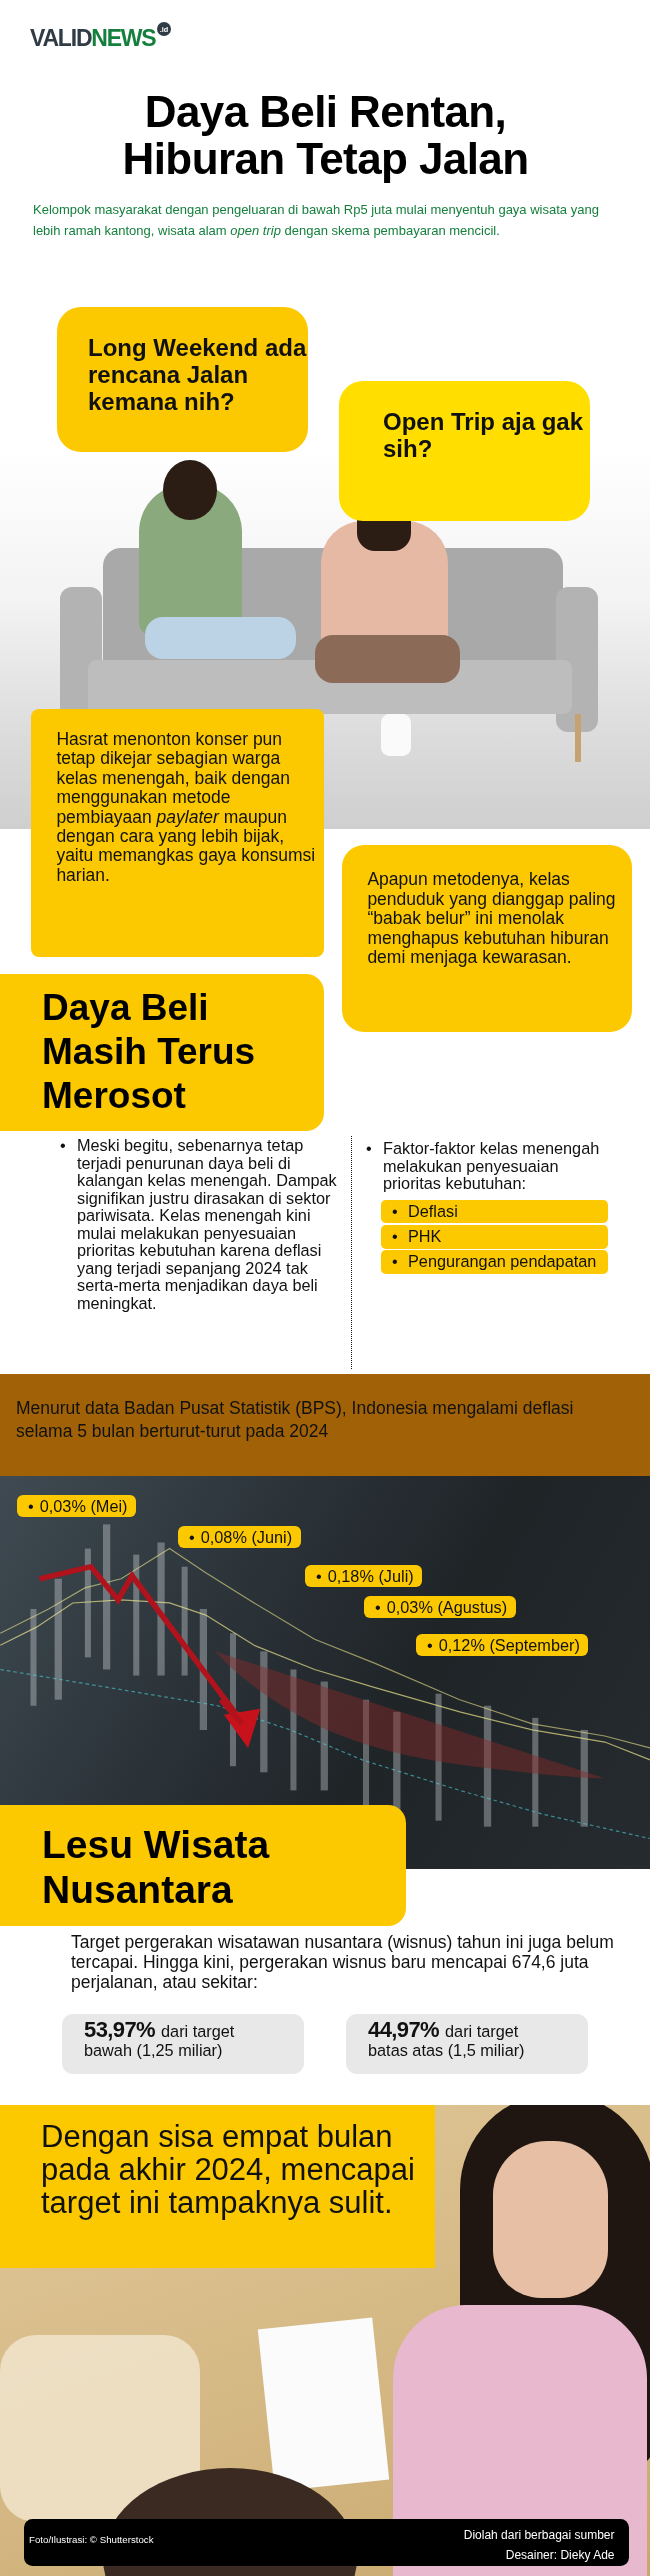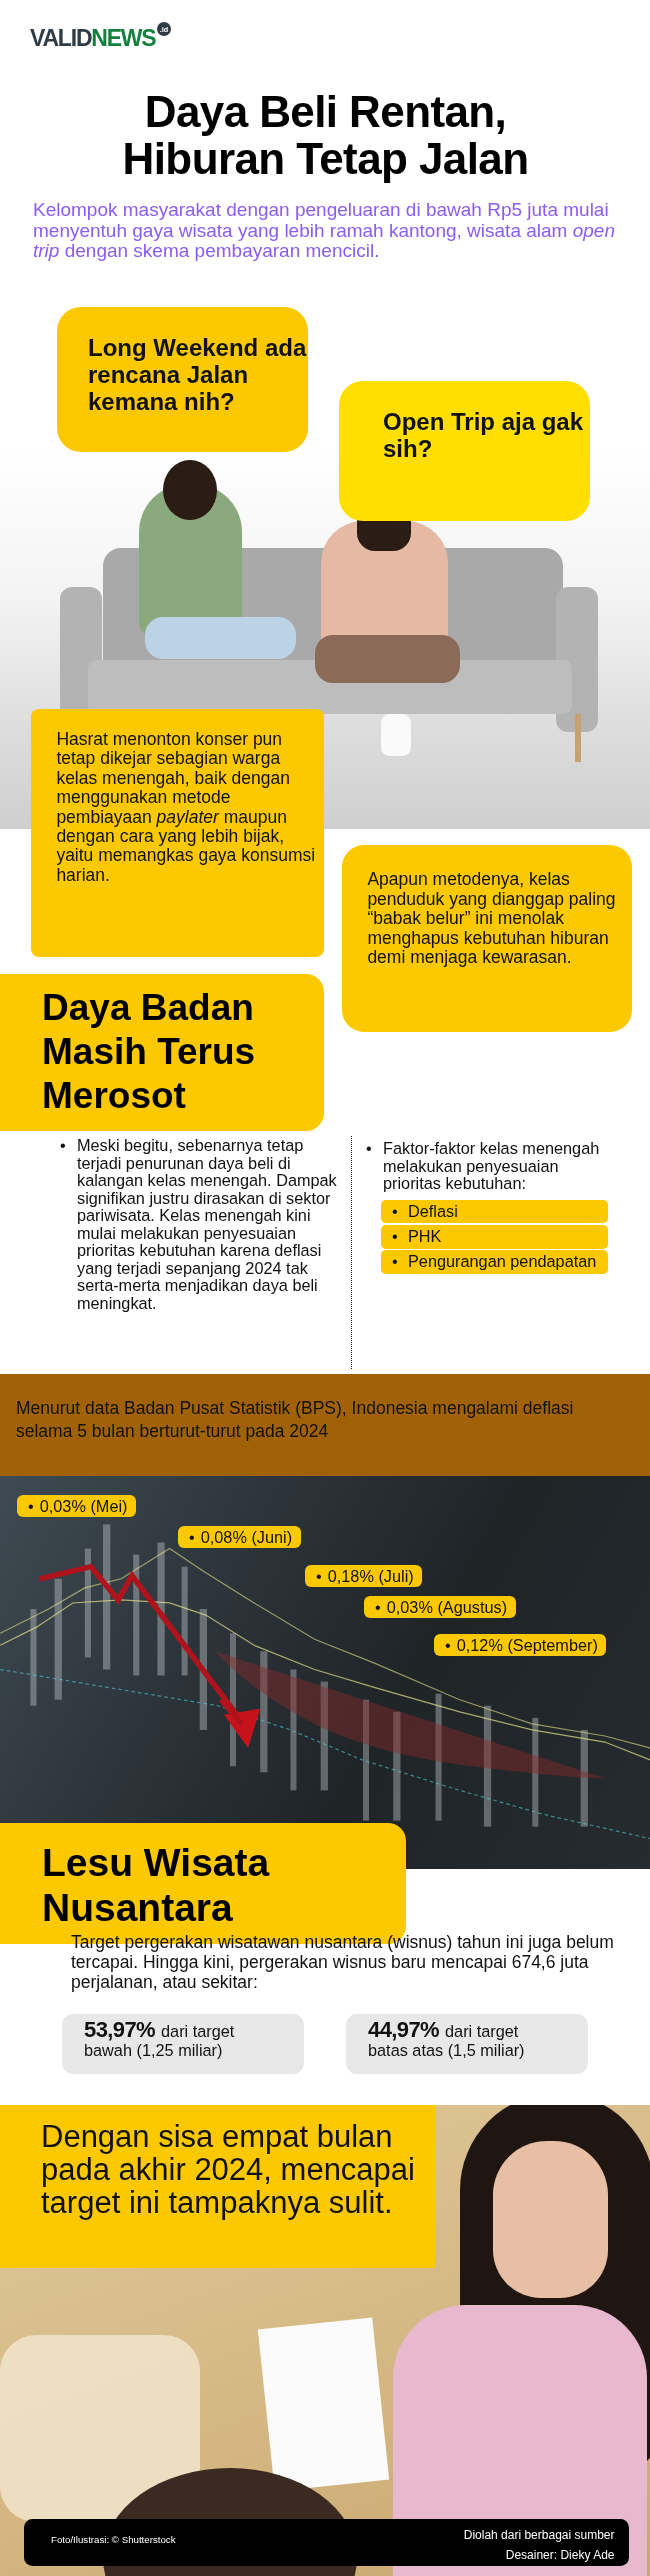--- a/index.html
+++ b/index.html
@@ -6,21 +6,21 @@
   body { width: 651px; height: 2576px; background: #ffffff; font-family: "Liberation Sans", sans-serif; color: #111; position: relative; overflow: hidden; }
   .abs { position: absolute; }
 
   
   .logo { left: 30px; top: 25.4px; font-family: "Liberation Sans", sans-serif; font-weight: 900; font-size: 23px; letter-spacing: -1.2px; display: flex; align-items: flex-start; }
   .logo .valid { color: #2f3b45; }
   .logo .news { color: #15803d; }
   .logo .id { background: #2f3b45; color: #fff; font-size: 7.3px; border-radius: 50%; width: 14.5px; height: 14.5px; display: inline-flex; align-items: center; justify-content: center; letter-spacing: 0; margin-left: 1.2px; margin-top: -3.6px; }
 
   .main-title { left: 0; width: 651px; top: 88px; text-align: center; font-size: 44px; font-weight: 900; line-height: 47px; color: #000; letter-spacing: -0.6px; }
-  .intro { left: 33px; top: 200px; width: 593px; font-size: 19px; line-height: 20.6px; color: #8b5cf6; }
+  .intro { left: 33px; top: 200px; width: 593px; font-size: 13px; line-height: 20.6px; color: #15803d; }
 
   
   .photo1 { left: 0; top: 448px; width: 651px; height: 381px; background: linear-gradient(180deg, #ffffff 0%, #f3f3f3 40%, #dcdcdc 75%, #cfcfcf 100%); overflow: hidden; }
   .sofa-back { left: 103px; top: 100px; width: 460px; height: 121px; background: #a9a9a9; border-radius: 18px 18px 0 0; }
   .sofa-arm-l { left: 60px; top: 139px; width: 42px; height: 145px; background: #b3b3b3; border-radius: 12px; }
   .sofa-arm-r { left: 556px; top: 139px; width: 42px; height: 145px; background: #b3b3b3; border-radius: 12px; }
   .sofa-seat { left: 88px; top: 212px; width: 484px; height: 54px; background: #bdbdbd; border-radius: 8.5px; }
   .sofa-leg { top: 266px; width: 6px; height: 48px; background: #c8a172; }
   .person1 { left: 139px; top: 36px; width: 103px; height: 151px; background: #8aa97c; border-radius: 48px 48px 12px 12px; }
   .head1 { left: 163px; top: 12px; width: 54px; height: 60px; background: #2b1c14; border-radius: 50%; }
@@ -48,40 +48,40 @@
   .factor { background: #FCC900; border-radius: 4.8px; margin-bottom: 1.8px; padding: 3px 6px 3px 27px; position: relative; font-size: 16.3px; line-height: 17.5px; }
   .factor::before { content: "•"; position: absolute; left: 11px; top: 3px; }
 
   .bps-band { left: 0; top: 1374px; width: 651px; height: 102px; background: #a16207; font-size: 17.5px; line-height: 23px; padding: 23px 36px 0 16px; }
 
   .chart-area { left: 0; top: 1476px; width: 651px; height: 393px; background: linear-gradient(120deg, #3f4a52 0%, #2b3339 35%, #1f2427 60%, #252b2f 100%); overflow: hidden; }
   .chart-area svg { position: absolute; left: 0; top: 0; }
   .pill { position: absolute; background: #FCC900; border-radius: 6px; font-size: 16.3px; line-height: 22px; padding: 0 8.5px 0 11px; color: #111; white-space: nowrap; }
   .pill .dot { margin-right: 6px; }
 
-  .section3-title { left: 0; top: 1805px; width: 406px; height: 121px; border-radius: 0 18px 18px 0; background: #FCC900; font-size: 39px; line-height: 45px; font-weight: 900; padding: 17px 0 0 42px; color: #000; margin-top: 18px; }
+  .section3-title { left: 0; top: 1805px; width: 406px; height: 121px; border-radius: 0 18px 18px 0; background: #FCC900; font-size: 39px; line-height: 45px; font-weight: 900; padding: 17px 0 0 42px; color: #000; }
 
   .wisnus-text { left: 39px; top: 1932px; width: 581px; font-size: 17.5px; line-height: 20px; margin-left: 32px; }
   .stat-box { top: 2014px; width: 242px; height: 60px; background: #e8e8e8; border-radius: 11px; padding: 6px 0 0 22px; font-size: 16.3px; line-height: 19.4px; }
   .stat-box .big { font-size: 22px; font-weight: 900; margin-right: 6px; letter-spacing: -0.6px; }
   .stat1 { left: 62px; }
   .stat2 { left: 346px; }
 
   .photo2 { left: 0; top: 2105px; width: 651px; height: 471px; background: linear-gradient(160deg, #e0c89a 0%, #d8bd8a 40%, #c9a86f 100%); overflow: hidden; }
   .woman-hair { left: 460px; top: -12px; width: 194px; height: 375px; background: #1f1612; border-radius: 97px 97px 24px 24px; }
   .woman-face { left: 493px; top: 36px; width: 115px; height: 157px; background: #e7bfa4; border-radius: 54px 54px 48px 48px; }
   .woman-body { left: 393px; top: 200px; width: 254px; height: 278px; background: #e8b8cf; border-radius: 73px 73px 0 0; }
   .sandal { left: 0; top: 230px; width: 200px; height: 187px; background: #efe2c9; border-radius: 36px; opacity: .9; }
   .notepad { left: 266px; top: 218px; width: 115px; height: 163px; background: #fbfbfb; transform: rotate(-6deg); }
   .girl-hair { left: 103px; top: 363px; width: 254px; height: 181px; background: #3a2a22; border-radius: 50%; }
 
   .quote-band { left: 0; top: 2105px; width: 435px; height: 163px; background: #FCC900; font-size: 31px; line-height: 33px; padding: 15px 12px 0 41px; font-weight: 500; }
 
   .footer { left: 24px; top: 2519px; width: 605px; height: 47px; background: #000; border-radius: 8.5px; color: #fff; }
-  .footer .left { position: absolute; left: 27px; top: 14.5px; font-size: 9.7px; }
+  .footer .left { position: absolute; left: 5px; top: 14.5px; font-size: 9.7px; }
   .footer .right1 { position: absolute; right: 14.5px; top: 8.5px; font-size: 12px; }
   .footer .right2 { position: absolute; right: 14.5px; top: 29px; font-size: 12px; }
   i { font-style: italic; }
 </style>
 </head>
 <body>
 
 <div class="abs logo">
   <span class="valid">VALID</span>
     <span class="news">NEWS</span>
@@ -115,21 +115,21 @@
 
 <div class="abs bubble bubble1">Long Weekend ada rencana Jalan kemana nih?</div>
 <div class="abs bubble bubble2">Open Trip aja gak sih?</div>
 
 <div class="abs card1">
   <span>Hasrat menonton konser pun tetap dikejar sebagian warga kelas menengah, baik dengan menggunakan metode pembiayaan </span><i>paylater</i><span> maupun dengan cara yang lebih bijak, yaitu memangkas gaya konsumsi harian.</span>
 </div>
 <div class="abs card2">Apapun metodenya, kelas penduduk yang dianggap paling “babak belur” ini menolak menghapus kebutuhan hiburan demi menjaga kewarasan.</div>
 
 <div class="abs section2-title">
-  <div>Daya Badan</div>
+  <div>Daya Beli</div>
   <div>Masih Terus</div>
   <div>Merosot</div>
 </div>
 
 <div class="abs col-left">
   <ul>
       <li>Meski begitu, sebenarnya tetap terjadi penurunan daya beli di kalangan kelas menengah. Dampak signifikan justru dirasakan di sektor pariwisata. Kelas menengah kini mulai melakukan penyesuaian prioritas kebutuhan karena deflasi yang terjadi sepanjang 2024 tak serta-merta menjadikan daya beli meningkat.</li>
     </ul>
 </div>
 <div class="abs divider"></div>
@@ -173,21 +173,21 @@
     <polyline points="0,260 80,220 140,185 200,170 280,120 340,160 420,210 520,270 620,310 760,370 880,410 1000,430 1076,450" fill="none" stroke="#e9e38a" stroke-width="2" opacity="0.6"></polyline>
     <polyline points="0,320 120,340 240,360 360,380 480,420 600,470 760,520 900,560 1076,600" fill="none" stroke="#4fd1d9" stroke-width="2" stroke-dasharray="6 5" opacity="0.6"></polyline>
     <polyline points="65,170 150,150 195,205 218,165 410,420" fill="none" stroke="#b0131c" stroke-width="9" stroke-linejoin="miter"></polyline>
     <polygon points="370,395 430,385 410,450" fill="#c8121b"></polygon>
     <line x1="400" y1="410" x2="365" y2="370" stroke="#b0131c" stroke-width="9"></line>
   </svg>
   <div class="pill" style="left:17px; top:19.4px;"><span class="dot">•</span><span>0,03% (Mei)</span></div>
   <div class="pill" style="left:178px; top:50px;"><span class="dot">•</span><span>0,08% (Juni)</span></div>
   <div class="pill" style="left:305px; top:89px;"><span class="dot">•</span><span>0,18% (Juli)</span></div>
   <div class="pill" style="left:364px; top:120px;"><span class="dot">•</span><span>0,03% (Agustus)</span></div>
-  <div class="pill" style="left:416px; top:158px;margin-left:18px;"><span class="dot">•</span><span>0,12% (September)</span></div>
+  <div class="pill" style="left:416px; top:158px;"><span class="dot">•</span><span>0,12% (September)</span></div>
 </div>
 
 <div class="abs section3-title">
   <div>Lesu Wisata</div>
   <div>Nusantara</div>
 </div>
 
 <div class="abs wisnus-text">Target pergerakan wisatawan nusantara (wisnus) tahun ini juga belum tercapai. Hingga kini, pergerakan wisnus baru mencapai 674,6 juta perjalanan, atau sekitar:</div>
 
 <div class="abs stat-box stat1">

